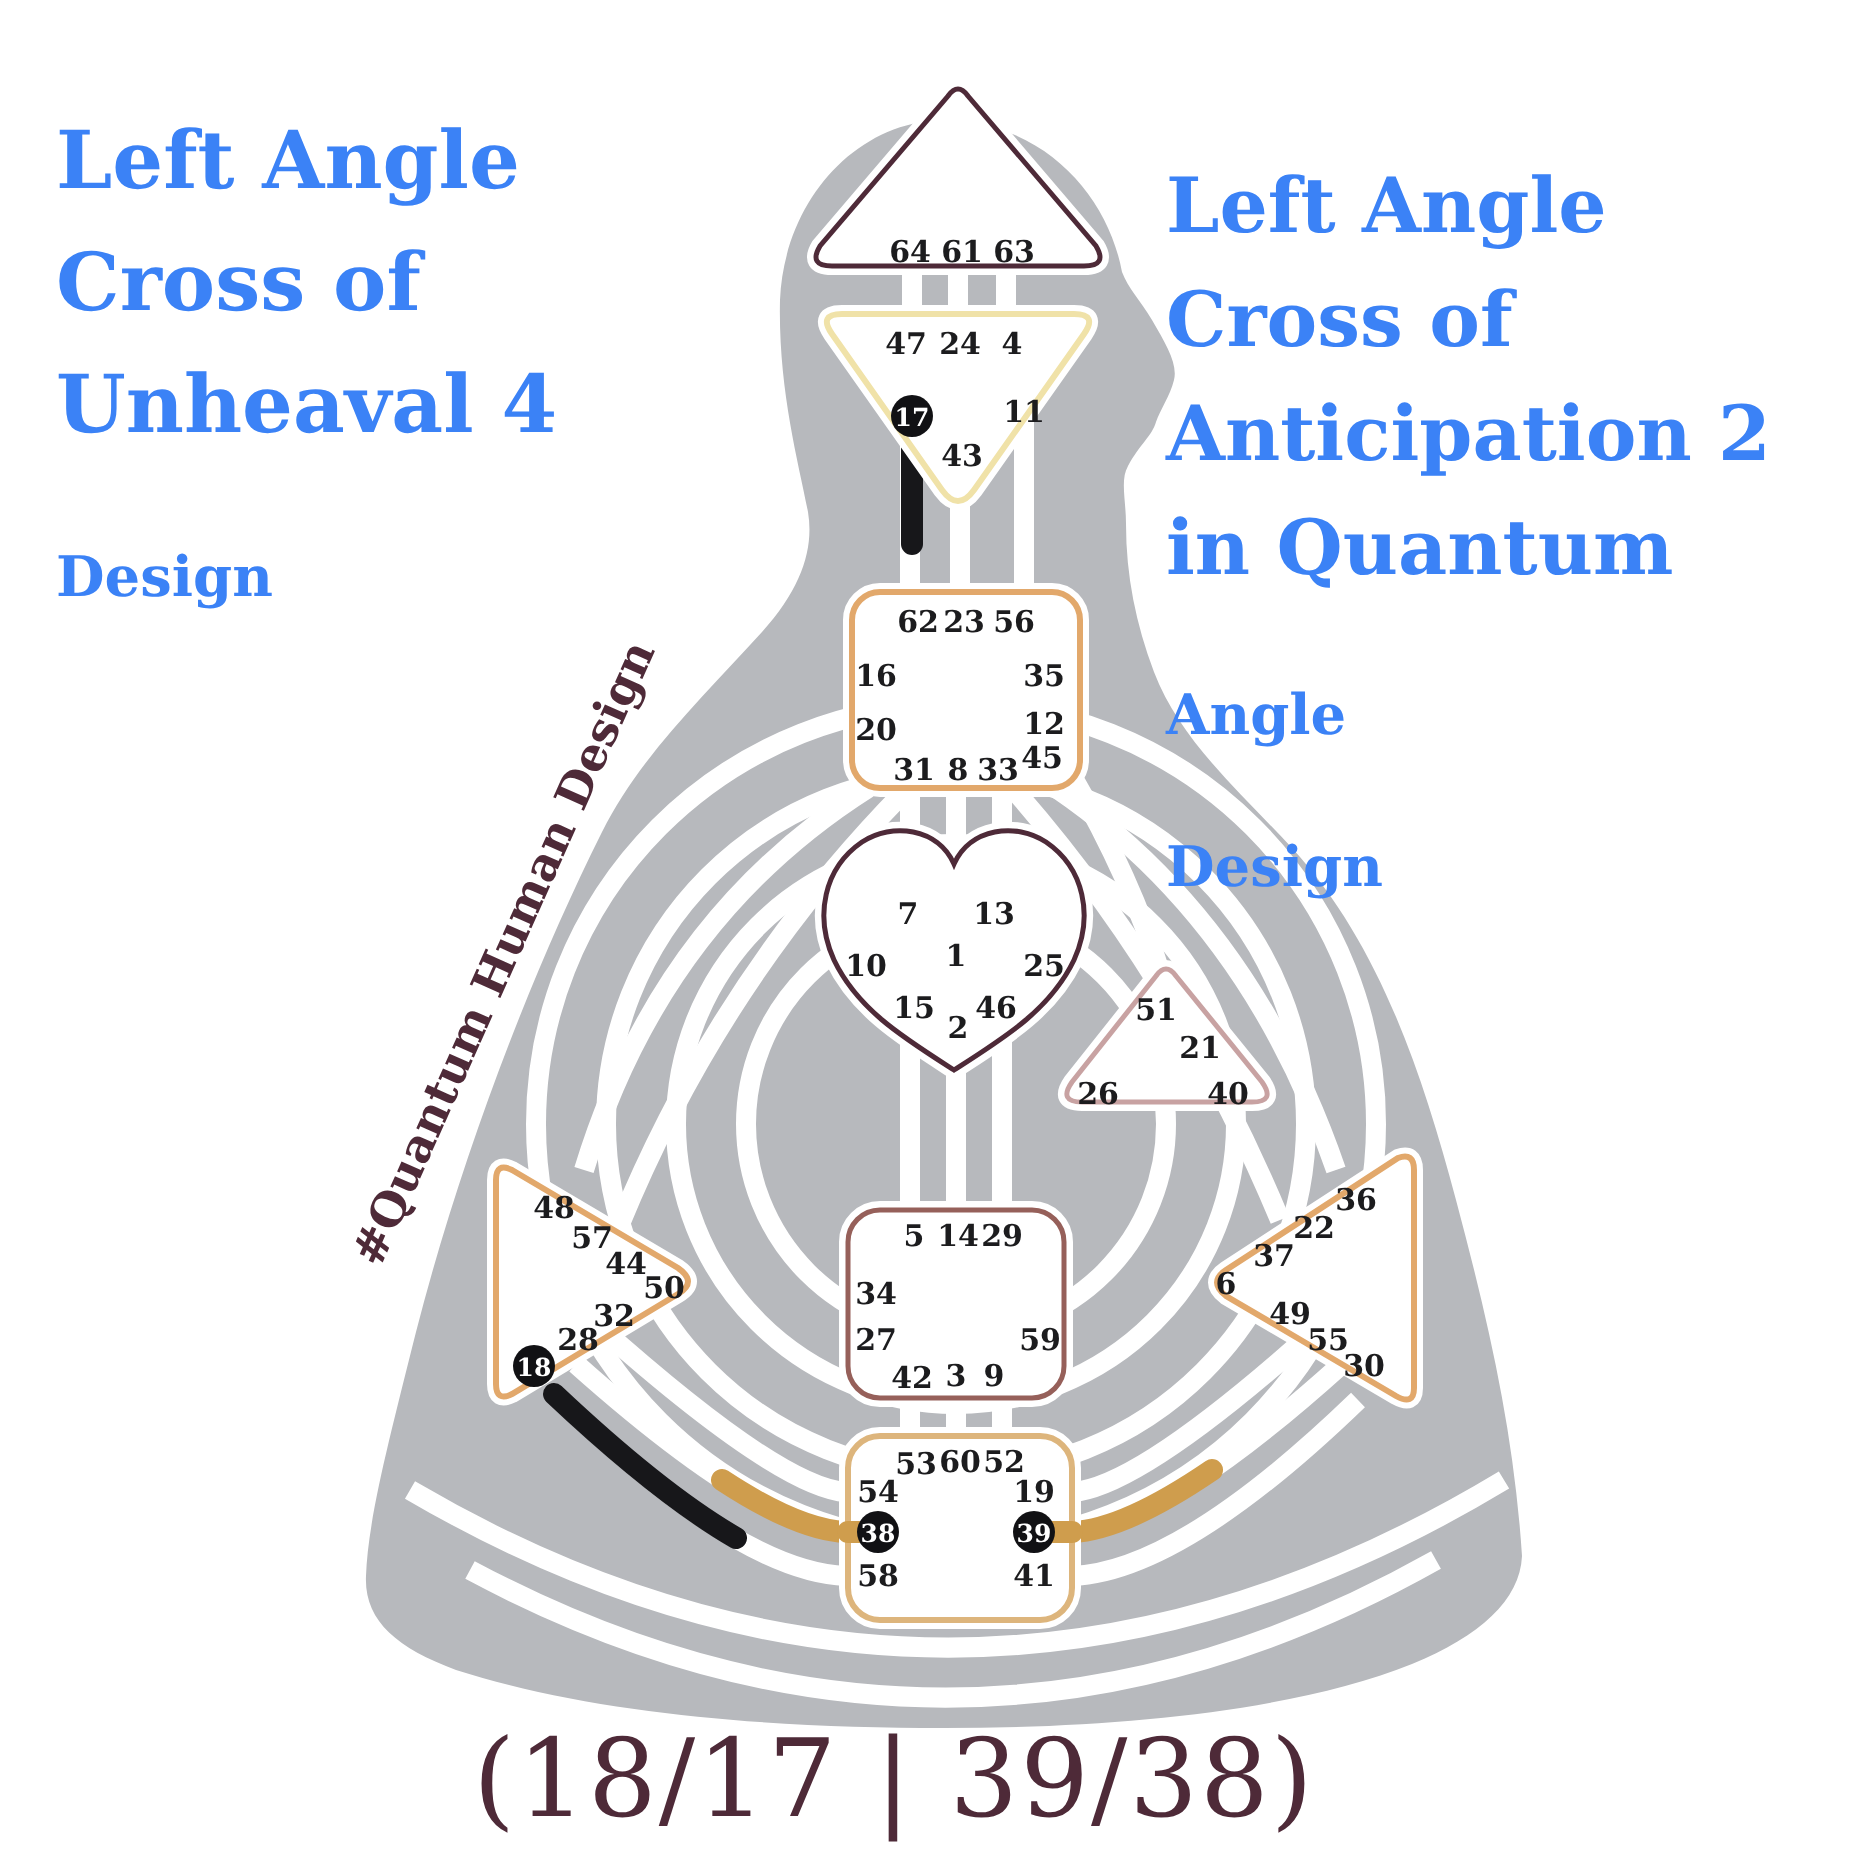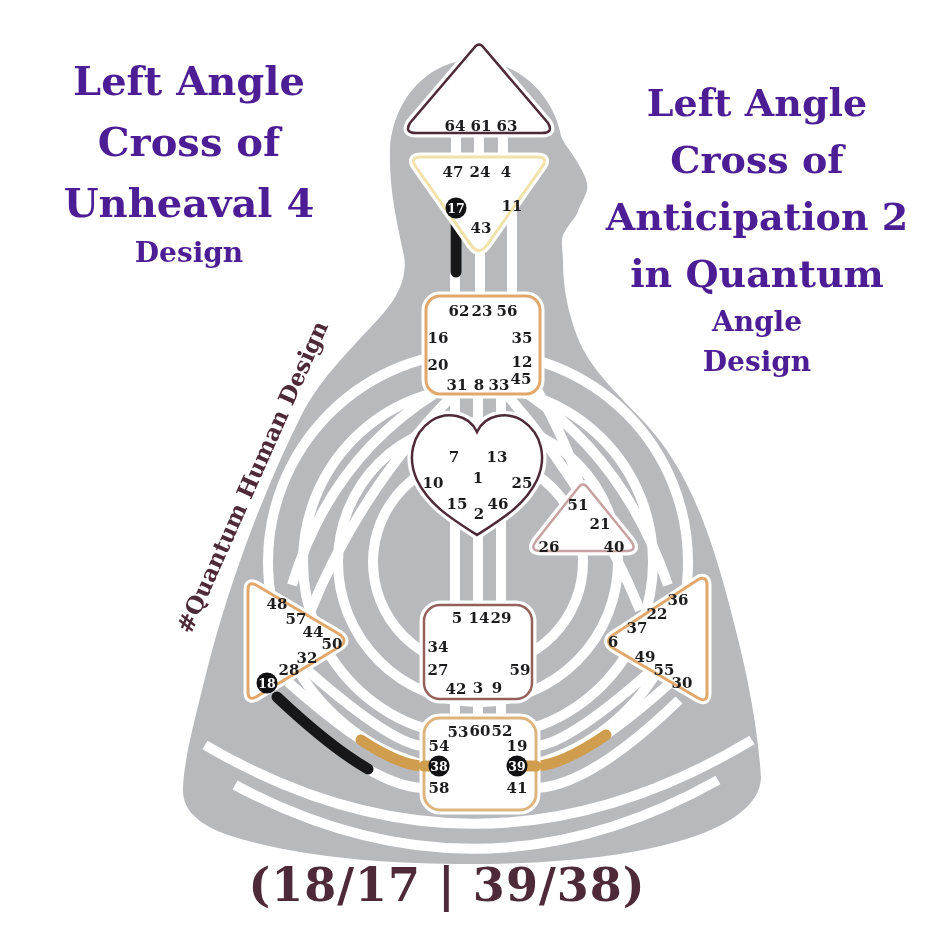--- a/index.html
+++ b/index.html
@@ -1,25 +1,25 @@
 <!DOCTYPE html>
 <html><head>
 <meta charset="utf-8">
 <style>
   html,body{margin:0;padding:0;background:#fff;}
   #canvas{position:relative;width:937px;height:938px;background:#ffffff;overflow:hidden;
           font-family:"DejaVu Serif",serif;}
-  .title{position:absolute;text-align:center;color:#4c1d95;font-weight:bold;}
+  .title{position:absolute;text-align:left;color:#3b82f6;font-weight:bold;}
   #left-title{left:28px;top:50px;width:322px;font-size:40px;line-height:61px;}
   #right-title{left:583px;top:74px;width:348px;font-size:38px;line-height:57px;}
-  .subline{font-size:28px;line-height:40px;}
+  .subline{font-size:28px;line-height:40px;margin-top:36px;}
   #hashtag{position:absolute;left:183px;top:618px;color:#4e2a38;font-weight:bold;
            font-size:23px;transform:rotate(-66deg);transform-origin:0 50%;white-space:nowrap;}
   #cross-notation{position:absolute;left:0;top:858px;width:894px;text-align:center;
-           color:#4e2a38;font-weight:bold;font-size:46px;letter-spacing:1px;}
+           color:#4e2a38;font-weight:normal;font-size:54px;letter-spacing:1px;}
   svg{position:absolute;left:0;top:0;}
   .body-fill{fill:#b7b9bd;}
   .wline{stroke:#ffffff;fill:none;}
   .halo{stroke:#ffffff;stroke-width:9;fill:#ffffff;}
   .center-shape{fill:#ffffff;}
   .head-b,.g-b{stroke:#4e2a38;stroke-width:2.5;}
   .ajna-b{stroke:#f0e2a8;stroke-width:3;}
   .throat-b,.spleen-b,.solar-b{stroke:#e2a86b;stroke-width:3;}
   .will-b{stroke:#c8a2a2;stroke-width:2.5;}
   .sacral-b{stroke:#96605a;stroke-width:2.5;}

